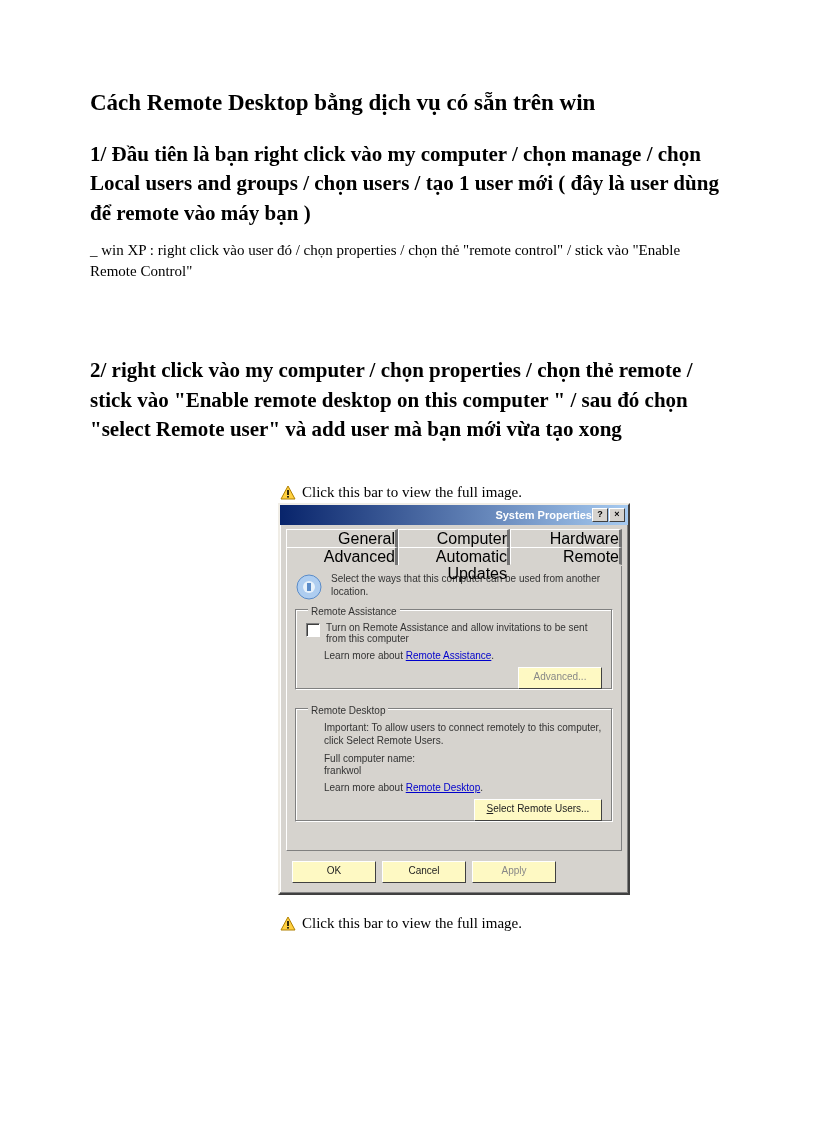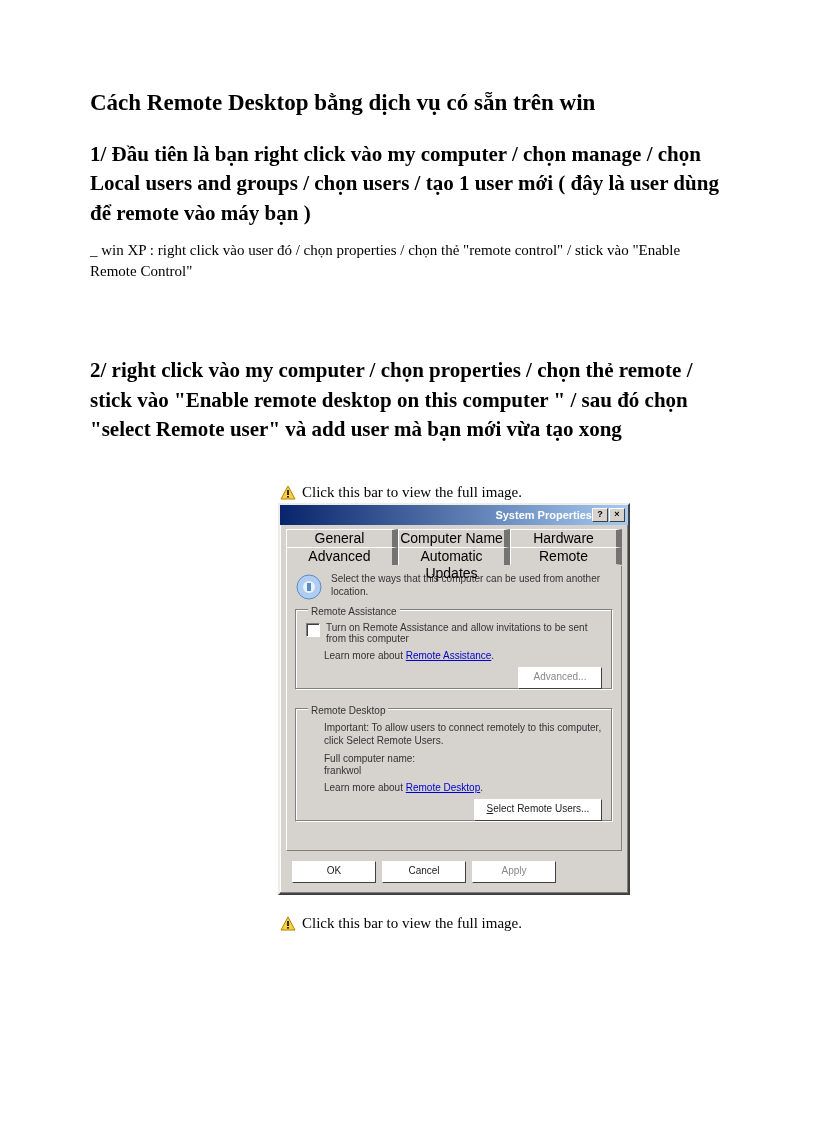--- a/index.html
+++ b/index.html
@@ -96,23 +96,23 @@
   .tabs-wrap { margin-bottom: 6px; }
   .tab-row {
     display: flex;
     height: 18px;
   }
   .tab {
     flex: 1;
     background: #d6d3ce;
     border-top: 1px solid #fff;
     border-left: 1px solid #fff;
-    border-right: 6px solid #737373;
-    font-size: 14px;
-    text-align: center;
+    border-right: 3px solid #737373;
+    font-size: 16px;
+    text-align: right;
     line-height: 17px;
     position: relative;
   }
   .tab.active {
     background: #d6d3ce;
     box-shadow: 0 1px 0 #d6d3ce;
     z-index: 2;
     border-bottom: 1px solid #d6d3ce;
   }
   .tab-panel {
@@ -207,21 +207,21 @@
     gap: 6px;
     margin-top: 4px;
   }
   .btn-row.main {
     padding: 4px 6px 4px 6px;
     justify-content: flex-start;
   }
   .xp-btn {
     min-width: 66px;
     height: 20px;
-    background: #ffffff;
+    background: #fef9c3;
     border-top: 1px solid #fff;
     border-left: 1px solid #fff;
     border-right: 1px solid #404040;
     border-bottom: 1px solid #404040;
     font-family: Tahoma, sans-serif;
     font-size: 10px;
     text-align: center;
     line-height: 18px;
     color: #222;
     padding: 0 8px;

